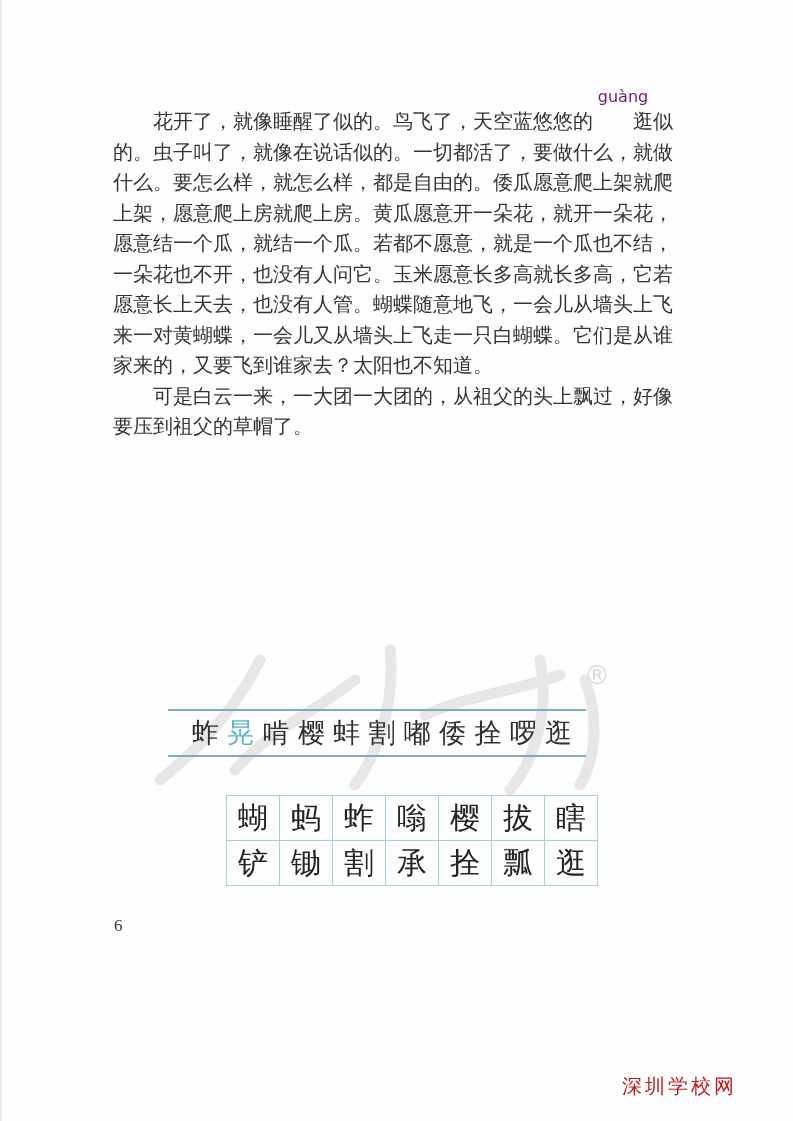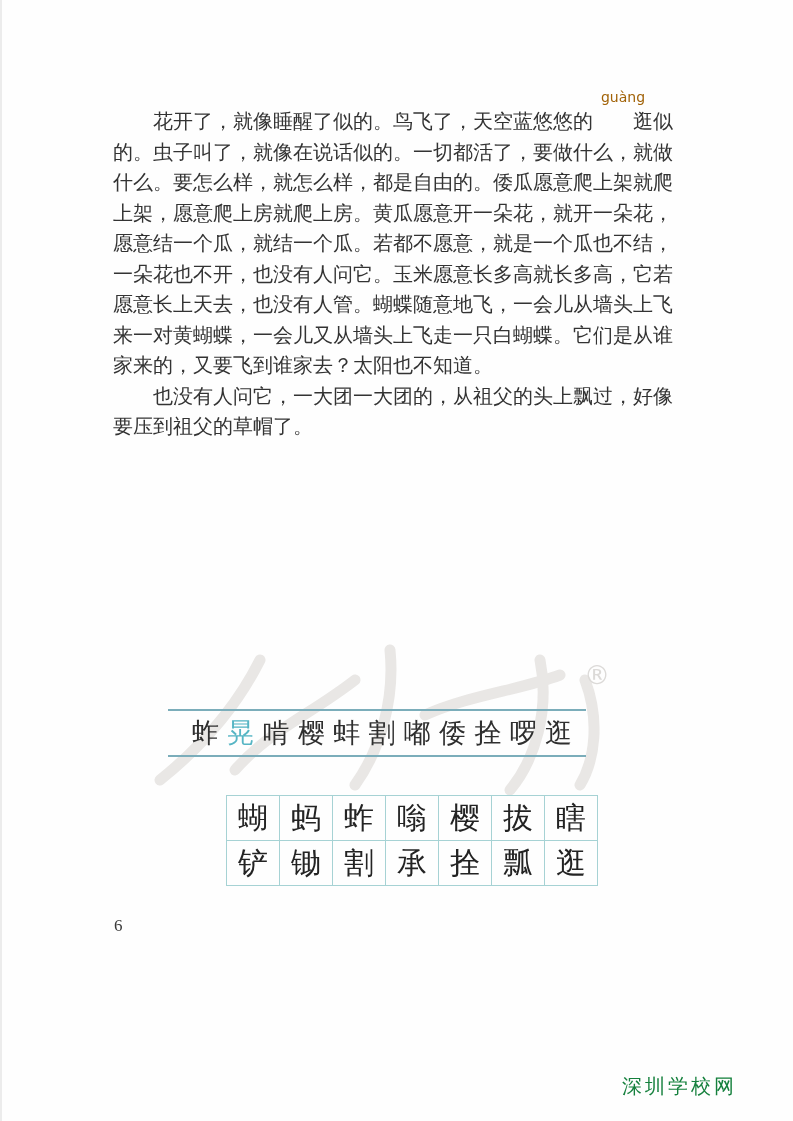--- a/index.html
+++ b/index.html
@@ -18,21 +18,21 @@
     font-size:20px;line-height:30.5px;color:#333333;
     text-align:justify;z-index:2;
   }
   .text-block p{margin:0;padding:0;}
   .text-block p.indent{text-indent:2em;}
 
   
   .ruby-wrap{position:relative;display:inline-block;}
   .pinyin{
     position:absolute;left:50%;top:-15px;transform:translateX(-50%);
-    font-size:14px;line-height:12px;color:#a16207;
+    font-size:16px;line-height:12px;color:#701a75;
     font-family:"DejaVu Sans","Liberation Sans",sans-serif;
     white-space:nowrap;letter-spacing:0;text-indent:0;
   }
 
   
   .publisher-watermark{position:absolute;left:140px;top:620px;z-index:1;pointer-events:none;}
   .reg-mark{
     position:absolute;left:584px;top:660px;z-index:1;
     font-size:26px;color:#dcdad8;
     font-family:"DejaVu Sans","Liberation Sans",sans-serif;
@@ -65,21 +65,21 @@
     background:transparent;
   }
 
   
   .page-number{
     position:absolute;left:114px;top:916px;z-index:2;
     font-size:17px;color:#3a3a3a;
   }
   .site-watermark{
     position:absolute;left:622px;top:1073px;z-index:2;
-    font-size:20px;color:#15803d;letter-spacing:3px;
+    font-size:20px;color:#b91c1c;letter-spacing:3px;
   }
 </style>
 </head>
 <body>
 
 <div class="page">
   <div class="scan-edge"></div>
 
   <svg class="publisher-watermark" width="500" height="200" viewBox="0 0 500 200">
     <g fill="none" stroke="#e9e7e5" stroke-width="11" stroke-linecap="round">
@@ -88,21 +88,21 @@
       <path d="M250 30 C 255 80, 240 130, 215 165"></path>
       <path d="M285 95 C 330 75, 380 70, 420 55"></path>
       <path d="M400 40 C 410 90, 395 140, 370 170"></path>
       <path d="M445 60 C 460 100, 455 140, 440 165"></path>
     </g>
   </svg>
   <span class="reg-mark">®</span>
 
   <div class="text-block">
     <p class="indent"><span>花开了，就像睡醒了似的。鸟飞了，天空蓝悠悠的</span><span class="ruby-wrap"><span>逛</span><span class="pinyin">guàng</span></span><span>似的。虫子叫了，就像在说话似的。一切都活了，要做什么，就做什么。要怎么样，就怎么样，都是自由的。倭瓜愿意爬上架就爬上架，愿意爬上房就爬上房。黄瓜愿意开一朵花，就开一朵花，愿意结一个瓜，就结一个瓜。若都不愿意，就是一个瓜也不结，一朵花也不开，也没有人问它。玉米愿意长多高就长多高，它若愿意长上天去，也没有人管。蝴蝶随意地飞，一会儿从墙头上飞来一对黄蝴蝶，一会儿又从墙头上飞走一只白蝴蝶。它们是从谁家来的，又要飞到谁家去？太阳也不知道。</span></p>
-    <p class="indent">也没有人问它，一大团一大团的，从祖父的头上飘过，好像要压到祖父的草帽了。</p>
+    <p class="indent">可是白云一来，一大团一大团的，从祖父的头上飘过，好像要压到祖父的草帽了。</p>
   </div>
 
   <div class="recognition">
     <div class="rec-inner">
       <span class="rec-char">蚱</span>
       <span class="rec-char hl">晃</span>
       <span class="rec-char">啃</span>
       <span class="rec-char">樱</span>
       <span class="rec-char">蚌</span>
       <span class="rec-char">割</span>

